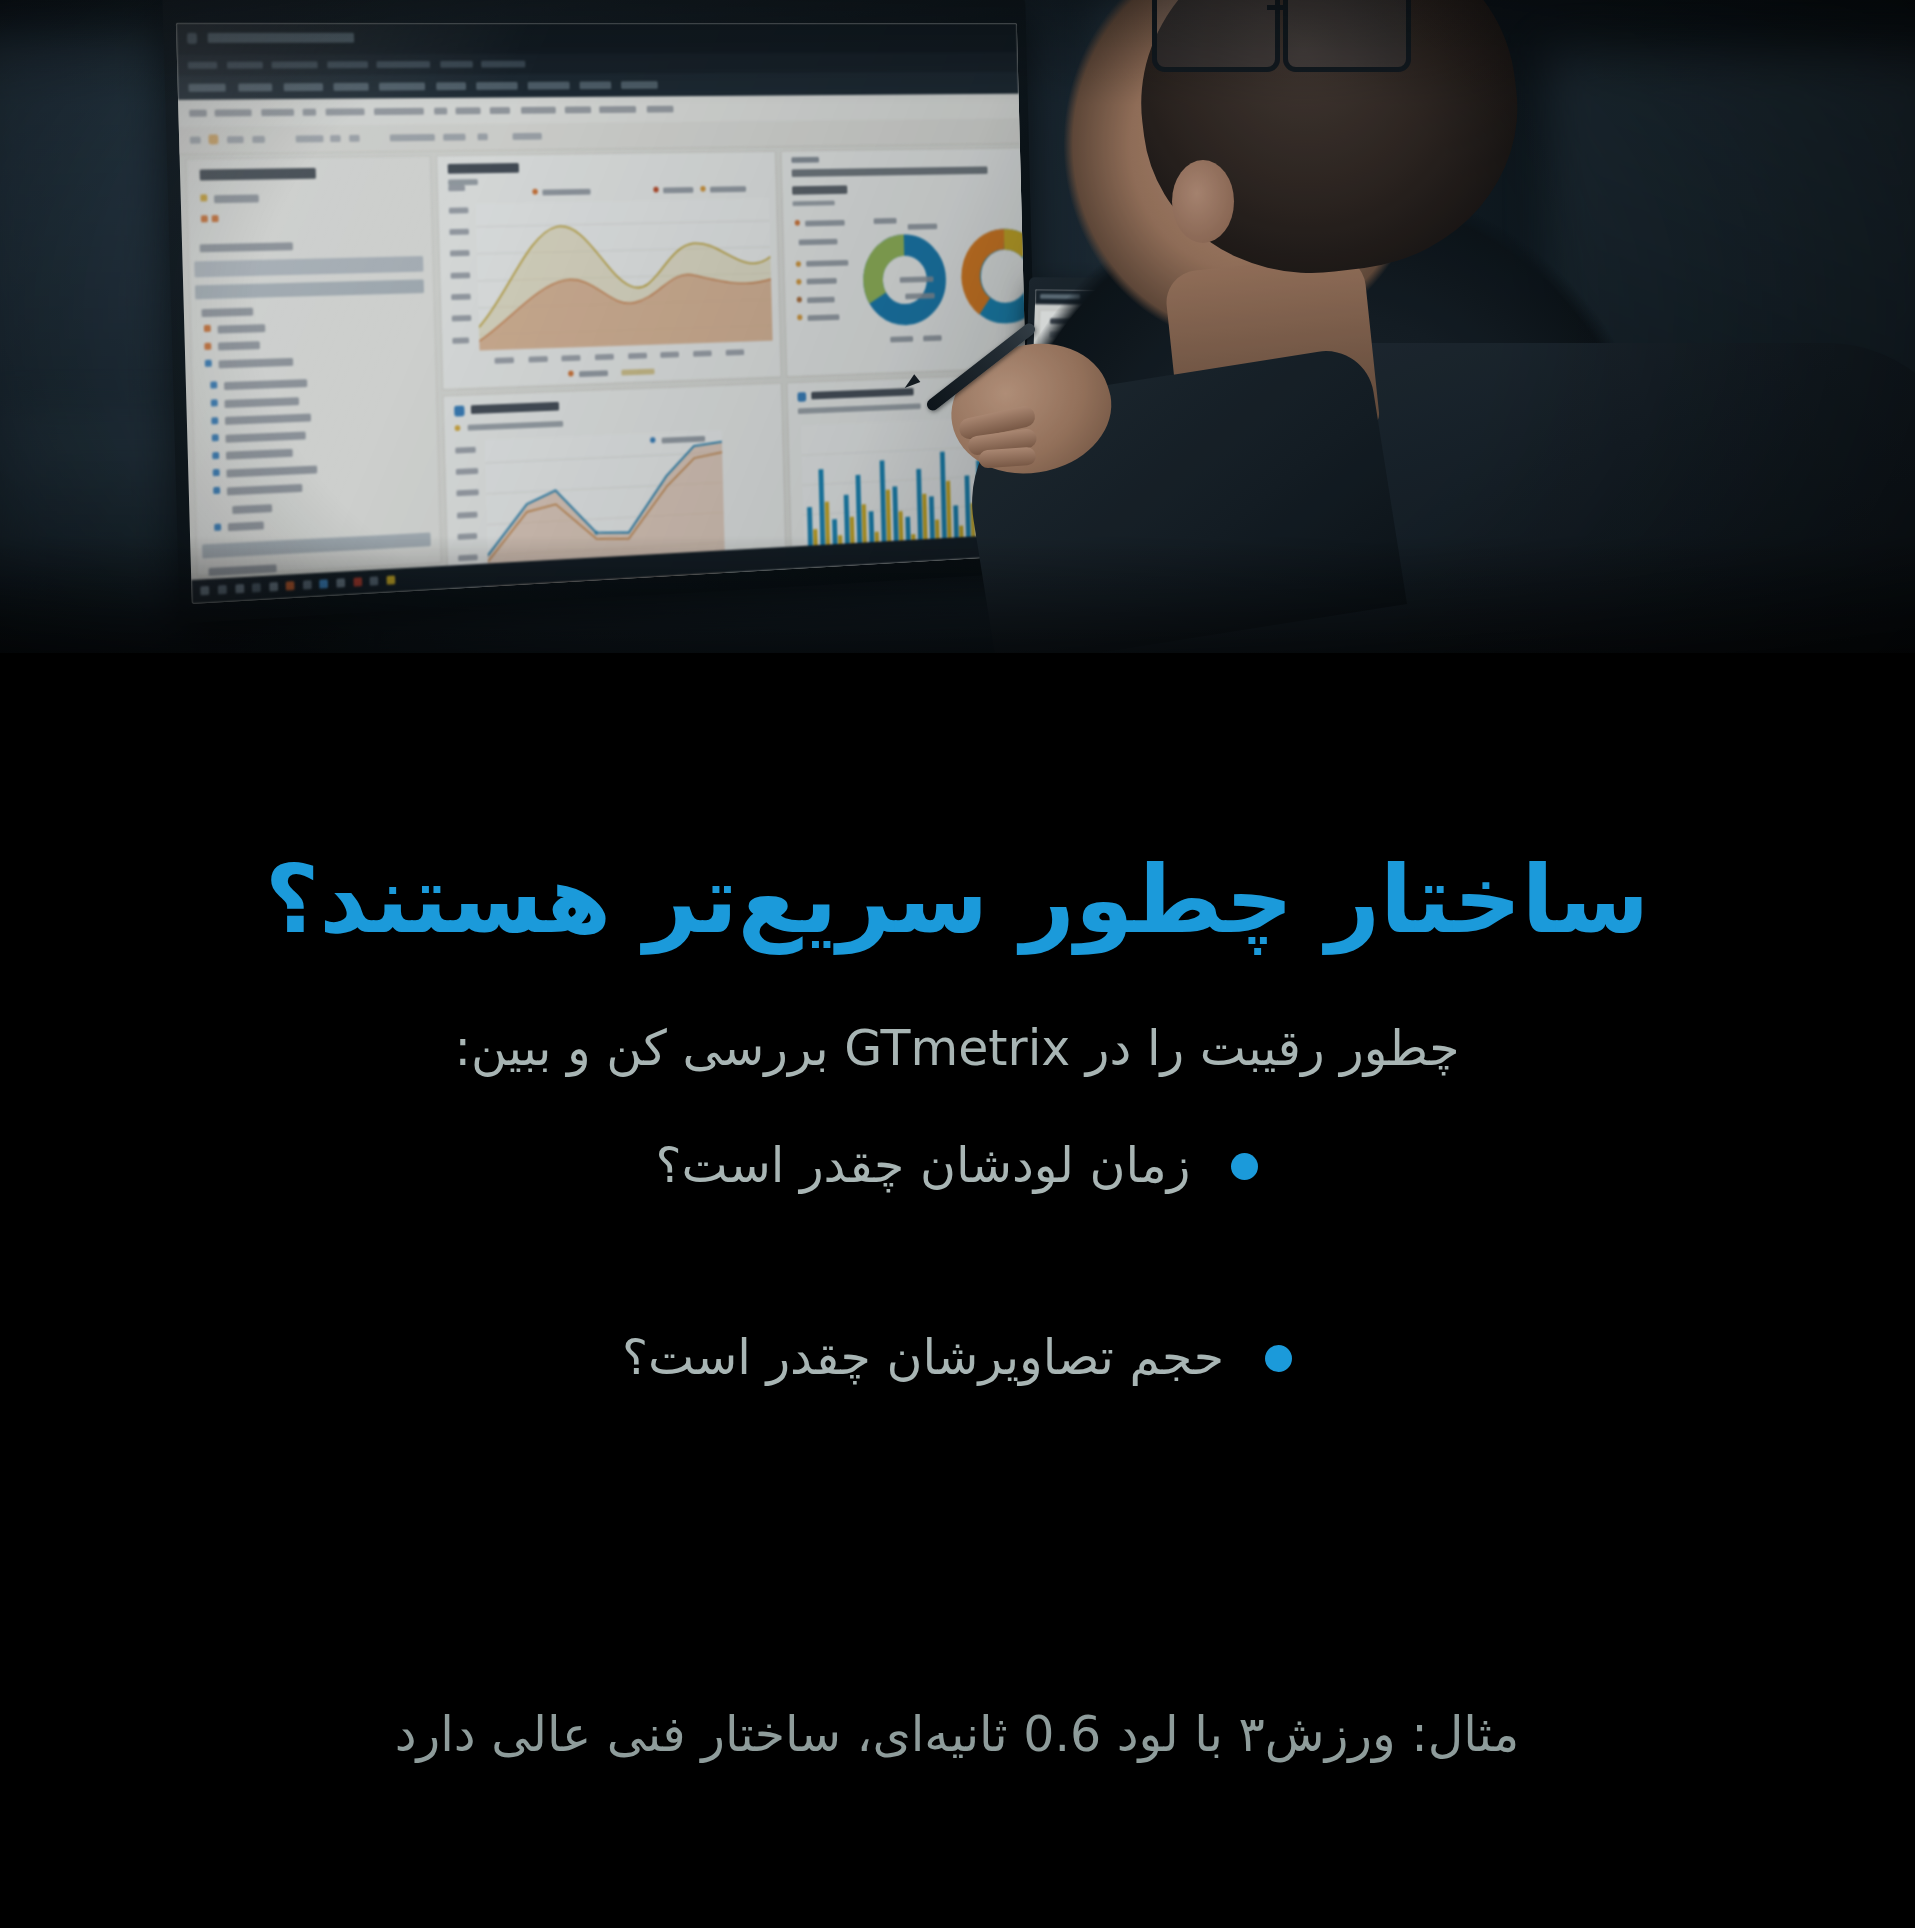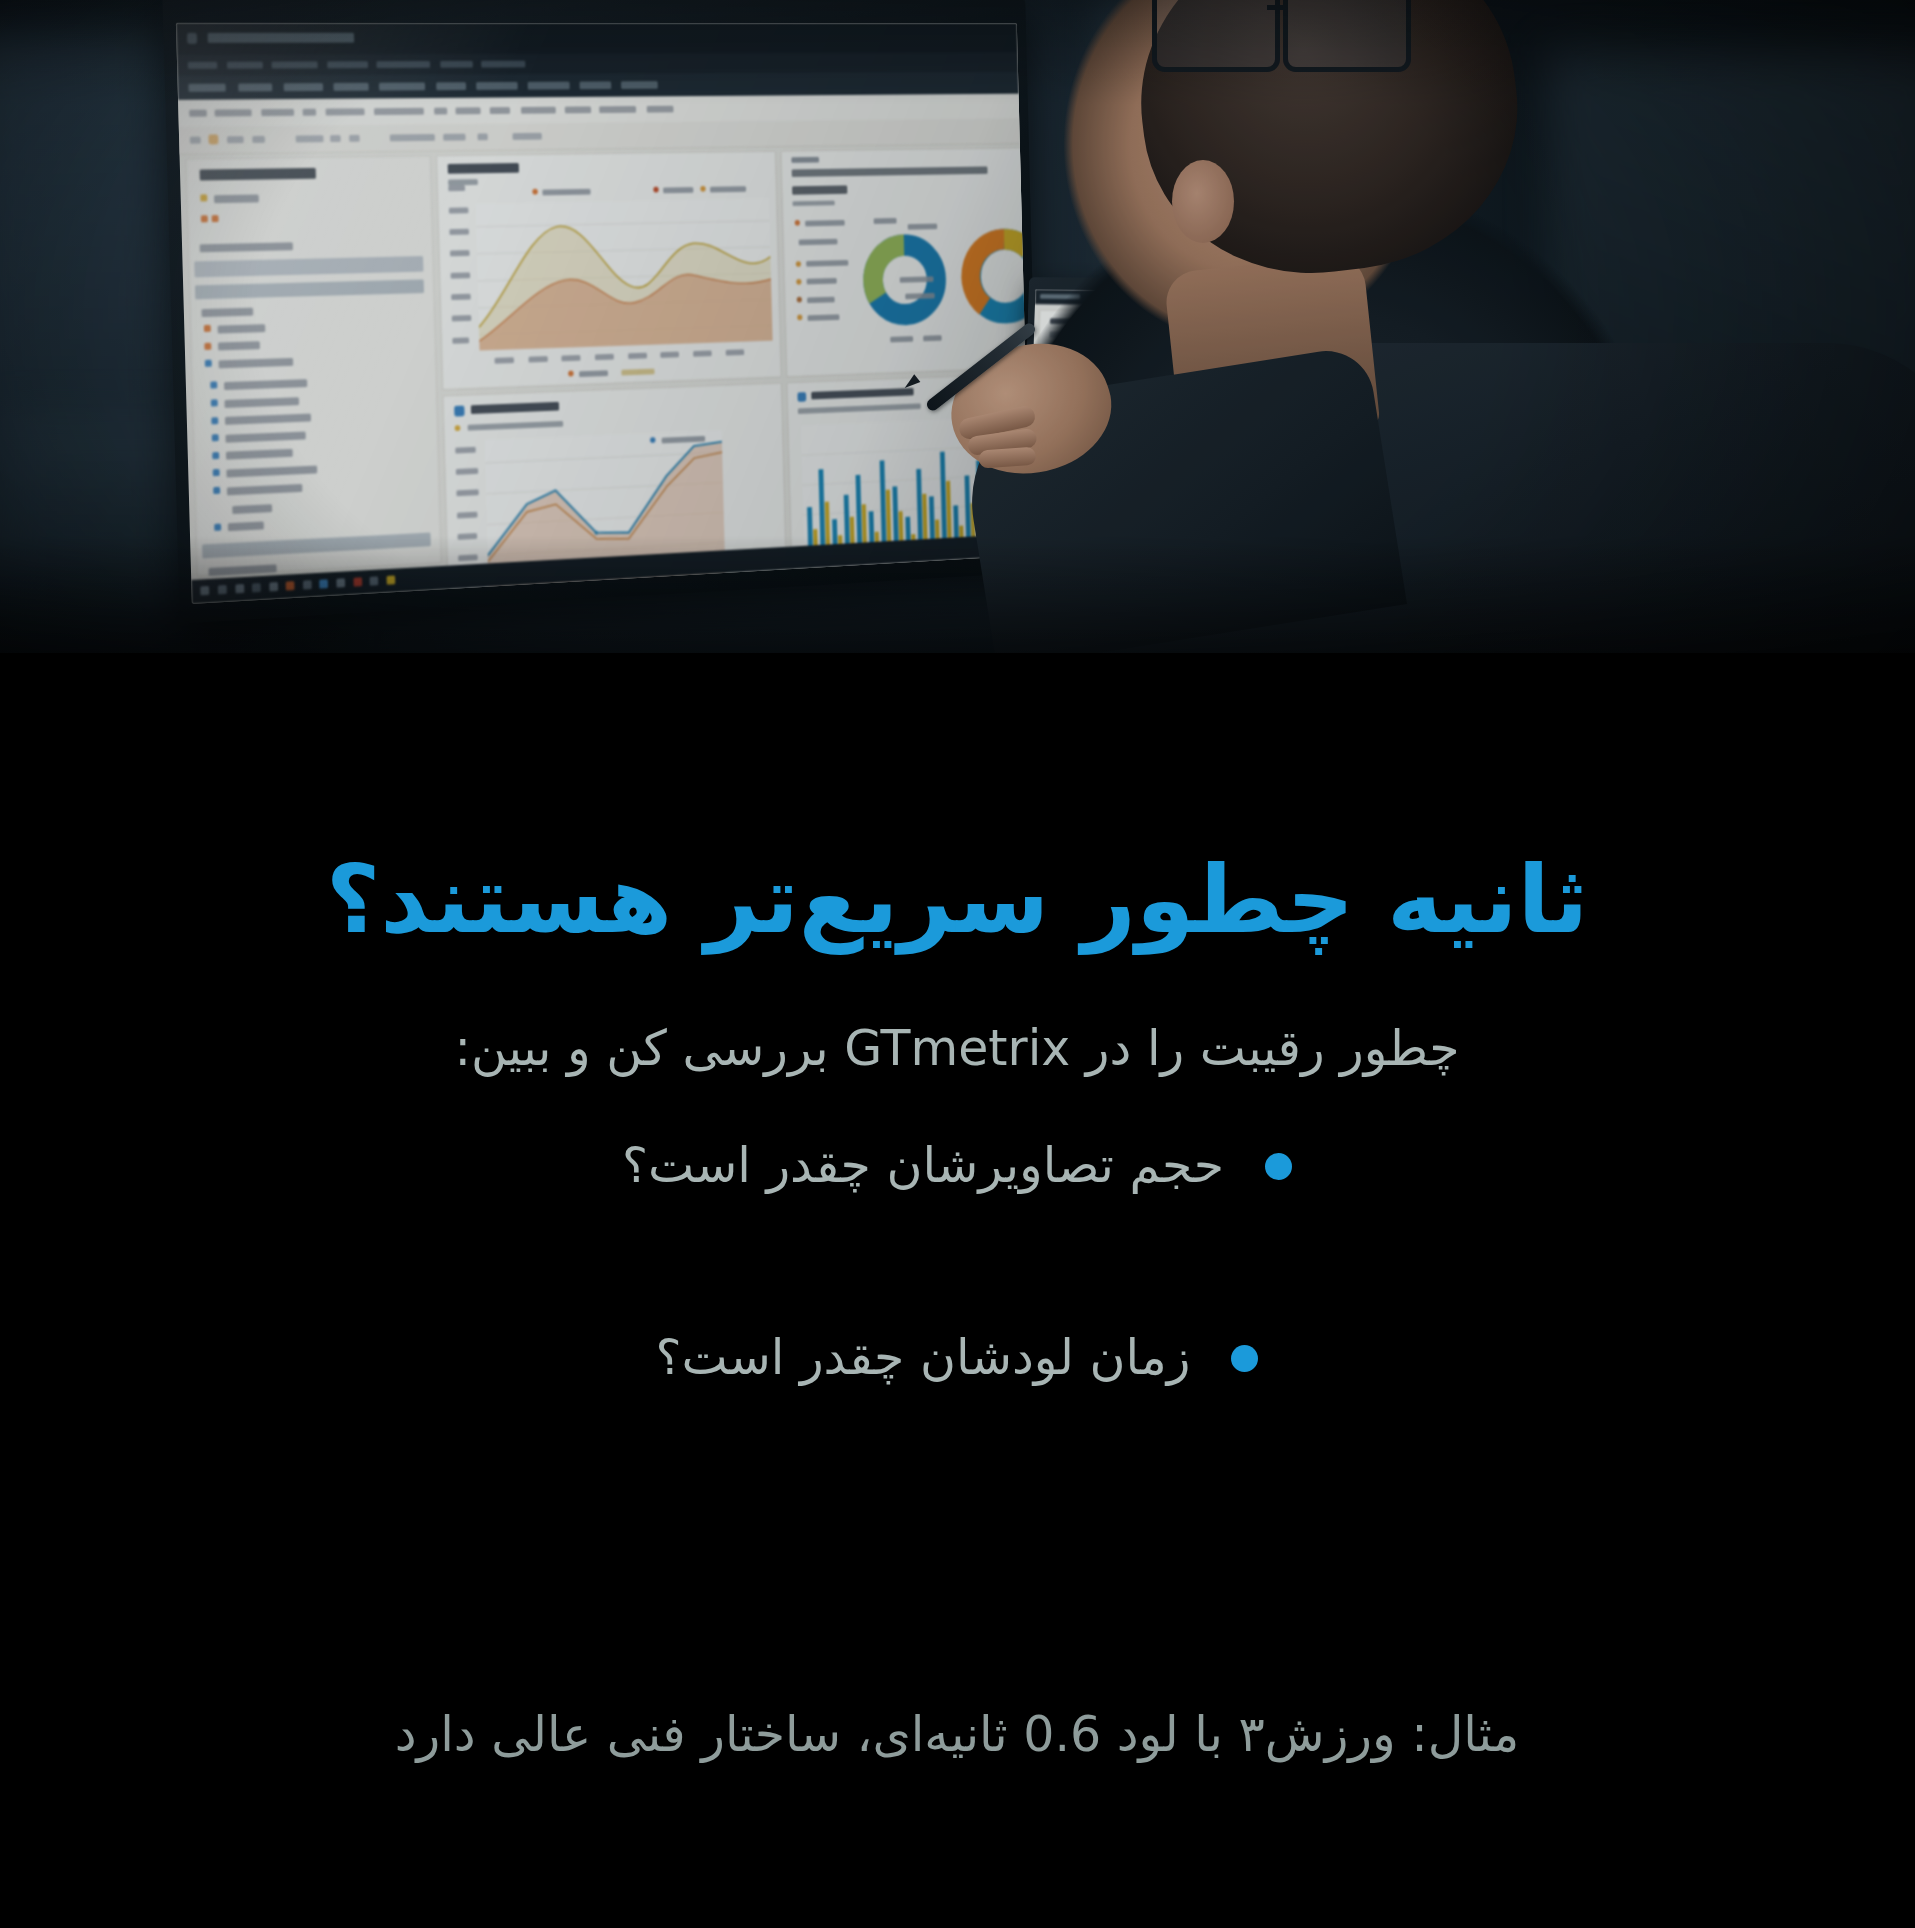--- a/index.html
+++ b/index.html
@@ -574,41 +574,41 @@
     </div>
     <div class="pen"></div>
     <div class="pen-tip"></div>
 
     <div class="photo-tint"></div>
     <div class="photo-vignette"></div>
   </div>
 
   <div class="content">
 
-    <div class="headline">ثانیه چطور سریع‌تر هستند؟</div>
+    <div class="headline">ساختار چطور سریع‌تر هستند؟</div>
 
     <div class="subtitle">چطور رقیبت را در GTmetrix بررسی کن و ببین:</div>
 
     <div class="bullets">
 
+
+      <div class="bullet">
+        <span class="bullet-inner">
+          <span class="dot"></span>
+          <span class="bullet-text">زمان لودشان چقدر است؟</span>
+        </span>
+      </div>
 
       <div class="bullet">
         <span class="bullet-inner">
           <span class="dot"></span>
           <span class="bullet-text">حجم تصاویرشان چقدر است؟</span>
         </span>
       </div>
 
-      <div class="bullet">
-        <span class="bullet-inner">
-          <span class="dot"></span>
-          <span class="bullet-text">زمان لودشان چقدر است؟</span>
-        </span>
-      </div>
-
     </div>
 
     <div class="footnote">مثال: ورزش۳ با لود 0.6 ثانیه‌ای، ساختار فنی عالی دارد</div>
 
   </div>
 
 </div>
 
 
 </body></html>

